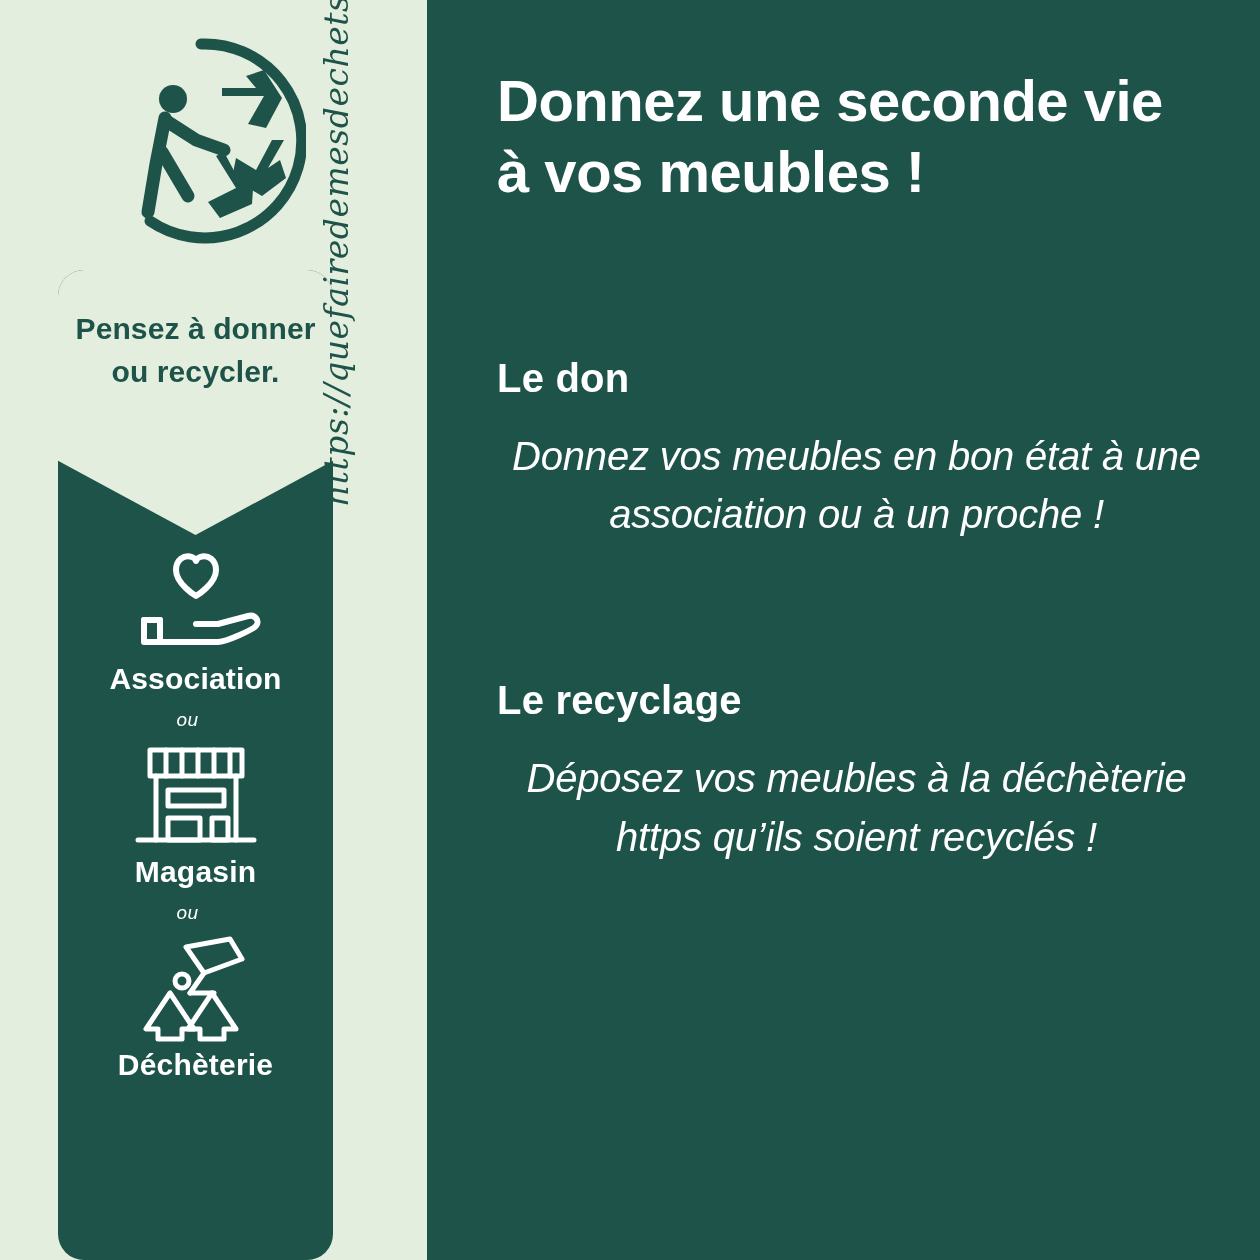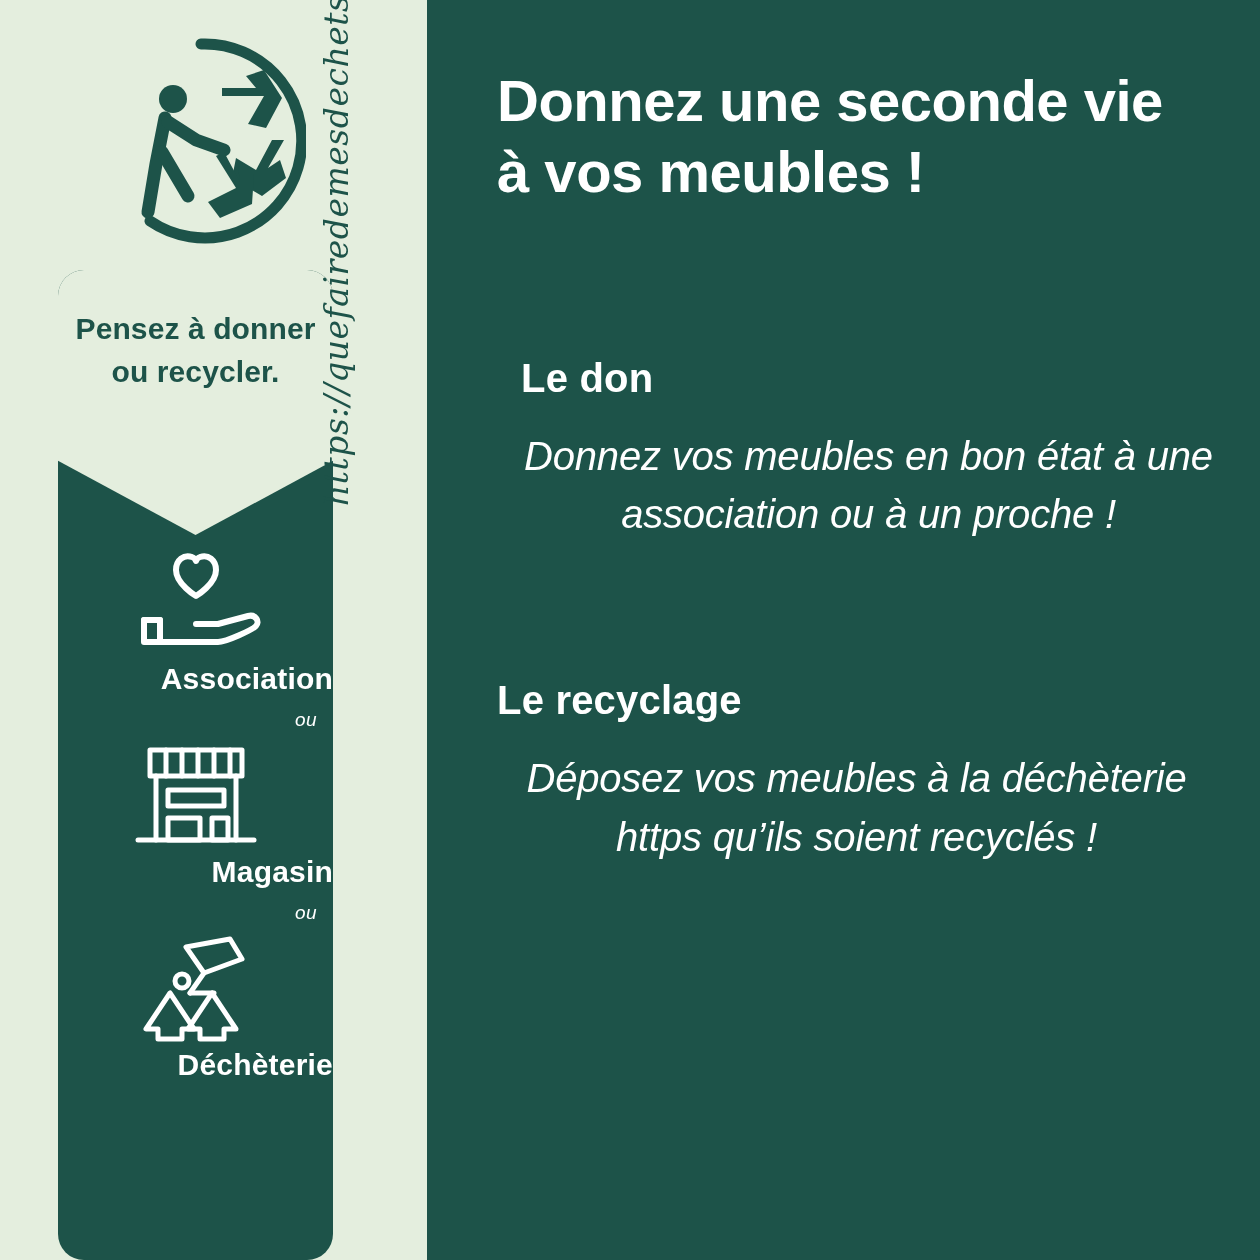--- a/index.html
+++ b/index.html
@@ -67,21 +67,21 @@
     font-size: 30px;
     line-height: 1.42;
     text-align: center;
     letter-spacing: .1px;
   }
 
   .col-items {
     position: absolute;
     left: 0; top: 278px;
     width: 275px;
-    text-align: right;
+    text-align: center;
     color: #ffffff;
   }
   .col-item { width: 100%; }
   .icon-box {
     height: 110px;
     display: flex;
     align-items: center;
     justify-content: center;
   }
   .item-label {
@@ -136,21 +136,21 @@
     letter-spacing: .2px;
   }
   .sec-body {
     font-size: 40px;
     font-style: italic;
     line-height: 1.47;
     margin-top: 26px;
     letter-spacing: -0.2px;
     text-align: center;
   }
-  #section-don { margin-top: 148px; margin-left: 24px; }
+  #section-don { margin-top: 148px; }
   #section-recyclage { margin-top: 134px; }
 </style>
 </head>
 <body>
 
 <div id="poster">
 
   <div class="left-panel">
 
     <div class="logo-wrap">

